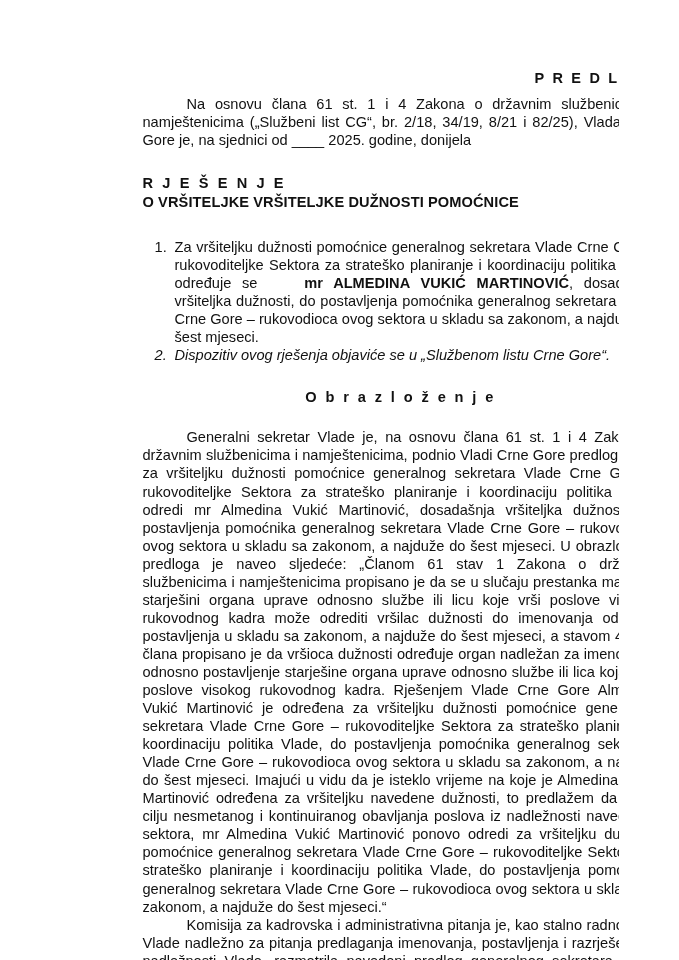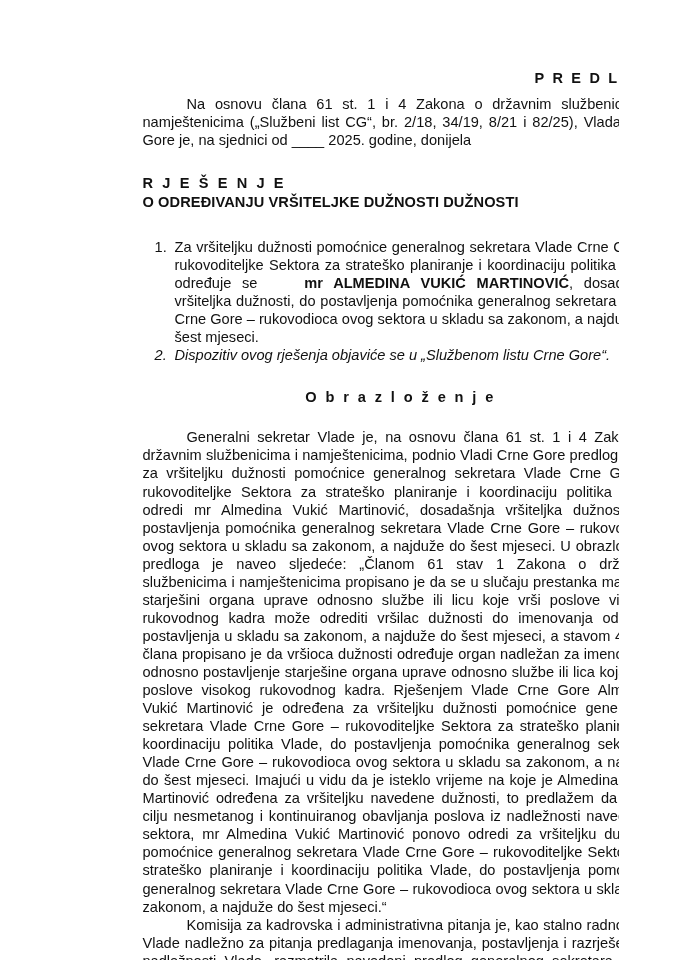--- a/index.html
+++ b/index.html
@@ -130,21 +130,21 @@
 
 <div class="page">
   <div class="content">
 
     <div class="doc-label">P R E D L O G</div>
 
     <p class="para indent first">Na osnovu člana 61 st. 1 i 4 Zakona o državnim službenicima i namještenicima („Službeni list CG“, br. 2/18, 34/19, 8/21 i 82/25), Vlada Crne Gore je, na sjednici od ____ 2025. godine, donijela</p>
 
     <div class="title-block">
       <div class="title-main">R J E Š E N J E</div>
-      <div class="title-sub">O ODREĐIVANJU VRŠITELJKE DUŽNOSTI DUŽNOSTI</div>
+      <div class="title-sub">O VRŠITELJKE VRŠITELJKE DUŽNOSTI POMOĆNICE</div>
     </div>
 
     <ol class="items">
       <li>
         <span>Za vršiteljku dužnosti pomoćnice generalnog sekretara Vlade Crne Gore – rukovoditeljke Sektora za strateško planiranje i koordinaciju politika Vlade određuje se </span><b>mr ALMEDINA VUKIĆ MARTINOVIĆ</b><span>, dosadašnja vršiteljka dužnosti, do postavljenja pomoćnika generalnog sekretara Vlade Crne Gore – rukovodioca ovog sektora u skladu sa zakonom, a najduže do šest mjeseci.</span>
       </li>
       <li>
         <span>Dispozitiv ovog rješenja objaviće se u „Službenom listu Crne Gore“.</span>
       </li>
     </ol>

